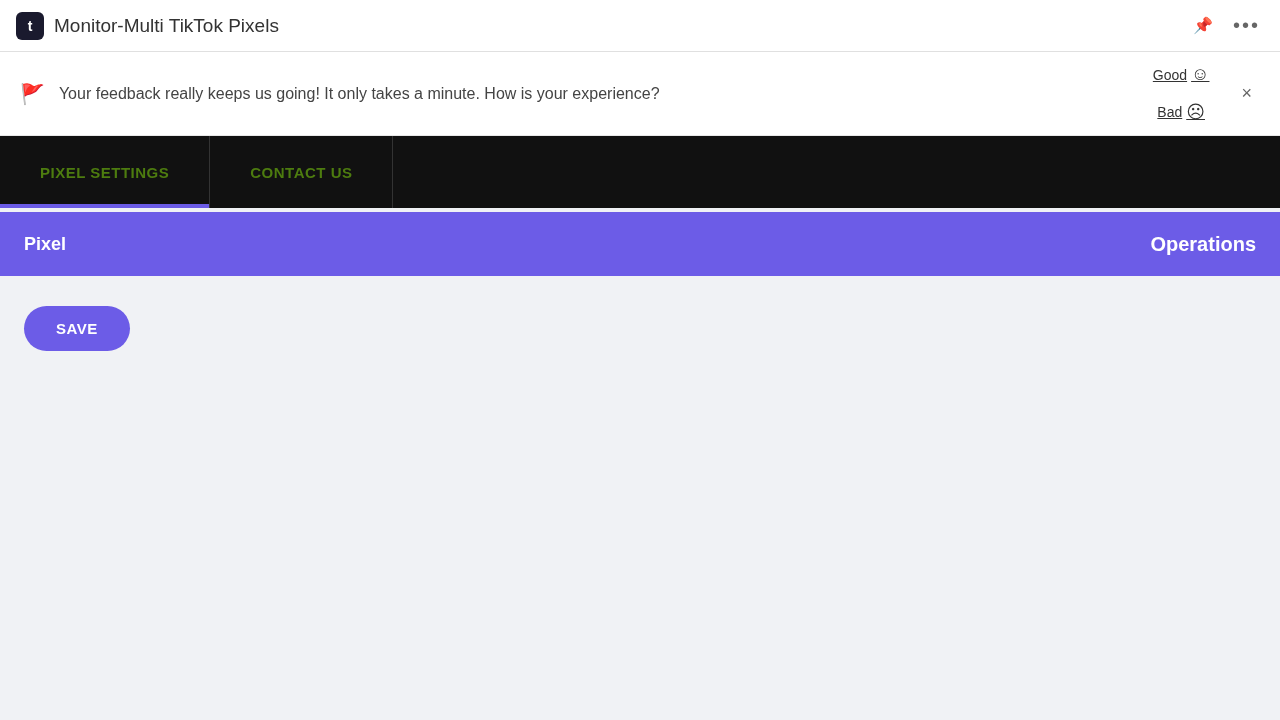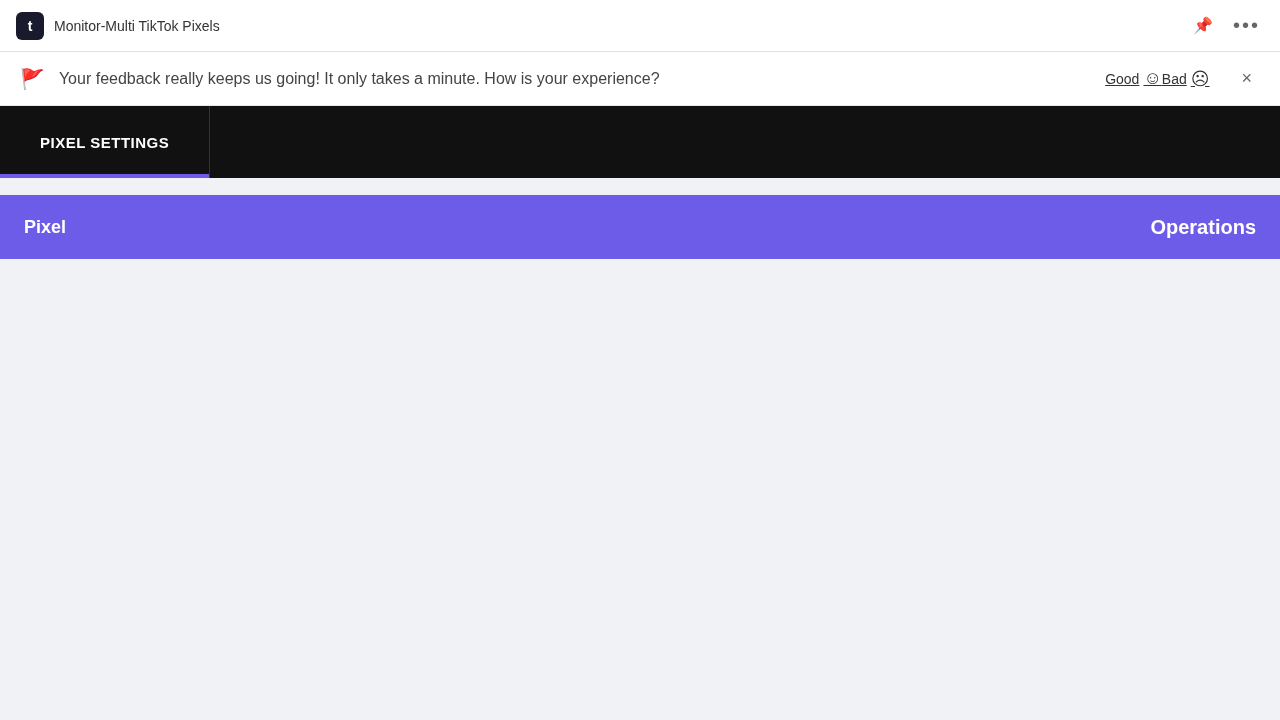--- a/index.html
+++ b/index.html
@@ -26,21 +26,21 @@
       background: #1a1a2e;
       border-radius: 6px;
       display: flex;
       align-items: center;
       justify-content: center;
       color: white;
       font-size: 14px;
       font-weight: bold;
     }
     .title-bar-title {
-      font-size: 14px;
+      font-size: 19px;
       color: #333;
       font-weight: 500;
     }
     .title-bar-actions {
       display: flex;
       align-items: center;
       gap: 12px;
     }
     .title-bar-btn {
       background: none;
@@ -68,21 +68,22 @@
       flex-shrink: 0;
     }
     .feedback-text {
       flex: 1;
       font-size: 16px;
       color: #444;
     }
     .feedback-actions {
       display: flex;
       align-items: center;
-      gap: 0;
+      gap: 16px;
+      flex-direction: column;
     }
     .feedback-good, .feedback-bad {
       display: flex;
       align-items: center;
       gap: 4px;
       cursor: pointer;
       text-decoration: underline;
       font-size: 14px;
       color: #333;
       background: none;
@@ -103,21 +104,21 @@
     .nav-tabs {
       display: flex;
       background: #111111;
       height: 72px;
     }
     .nav-tab {
       display: flex;
       align-items: center;
       justify-content: center;
       padding: 0 40px;
-      color: #ffffff;
+      color: #4d7c0f;
       font-size: 15px;
       font-weight: 600;
       letter-spacing: 0.5px;
       cursor: pointer;
       border-right: 1px solid #333;
       position: relative;
       white-space: nowrap;
       background: none;
       border-top: none;
       border-bottom: none;
@@ -141,21 +142,21 @@
     }
 
     
     .table-header {
       display: flex;
       align-items: center;
       background: #6c5ce7;
       padding: 0 24px;
       height: 64px;
       justify-content: space-between;
-      margin-top: 17px;
+      margin-top: 4px;
     }
     .table-header-pixel {
       color: white;
       font-size: 18px;
       font-weight: bold;
     }
     .table-header-operations {
       color: white;
       font-size: 20px;
       font-weight: bold;
@@ -232,23 +233,29 @@
   </div>
   <button class="feedback-close">
     <span>×</span>
   </button>
 </div>
 
 <nav class="nav-tabs">
   <button class="nav-tab active">
     <span>PIXEL SETTINGS</span>
   </button>
+  <button class="nav-tab">
+    <span>CONTACT US</span>
+  </button>
 </nav>
 
 <div class="table-header">
   <span class="table-header-pixel">Pixel</span>
   <span class="table-header-operations">Operations</span>
 </div>
 
 <div class="main-content">
   <div class="button-row">
+    <button class="btn-save">
+      <span>SAVE</span>
+    </button>
   </div>
 </div>
 
 </body></html>

